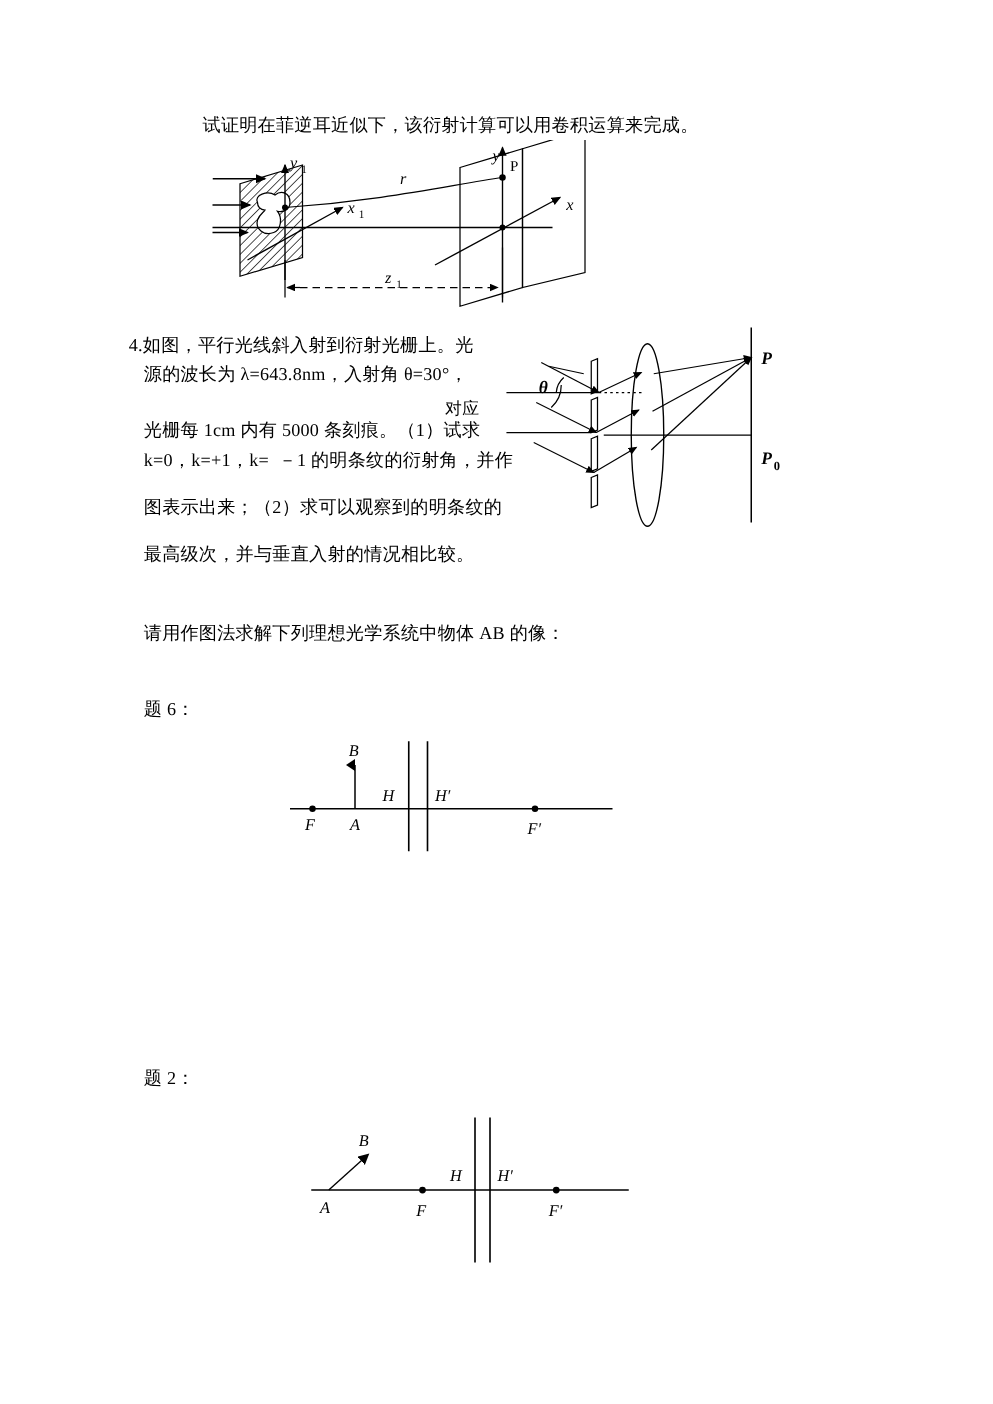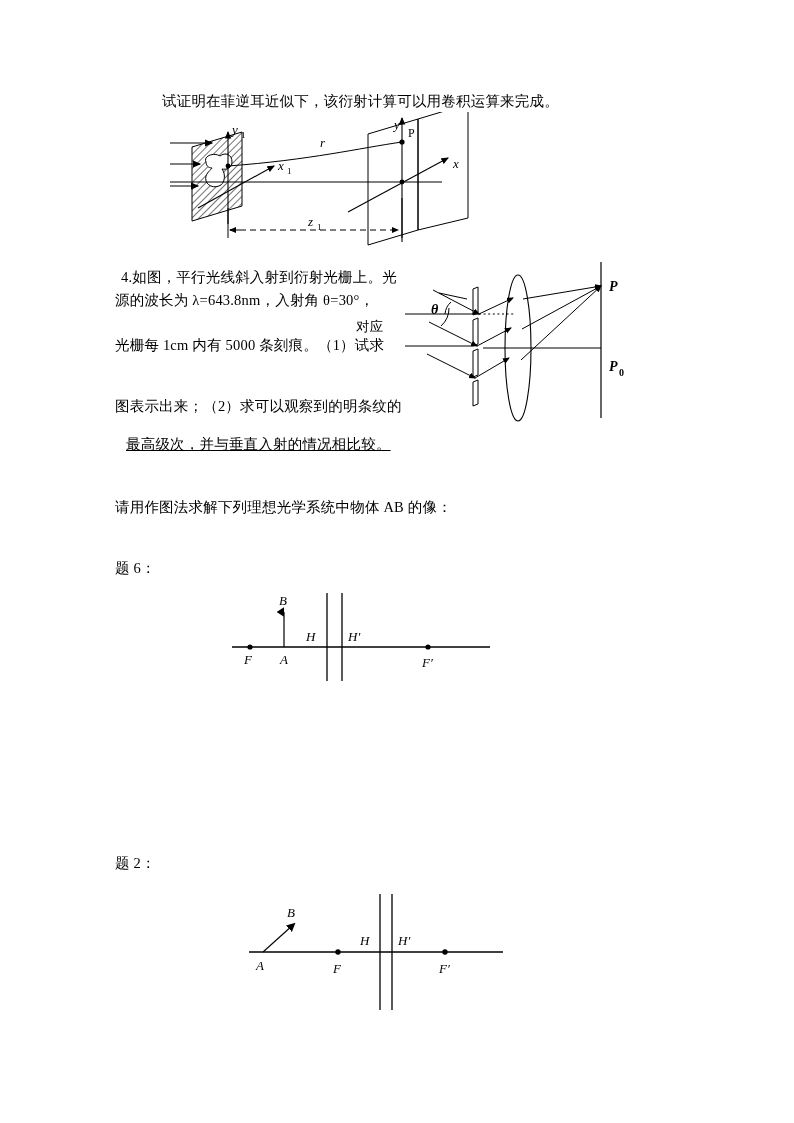--- a/index.html
+++ b/index.html
@@ -104,26 +104,27 @@
 
       <text class="it" x="224" y="17" font-size="13">y</text>
       <text class="it" x="283" y="56" font-size="13">x</text>
       <text x="238" y="25" font-size="12">P</text>
 
       <text class="it" x="138" y="114" font-size="13">z</text>
       <text x="147" y="118" font-size="9">1</text>
     </svg>
   </div>
 
-  <div class="txt body-line" style="left:121px; top:268px;">4.如图，平行光线斜入射到衍射光栅上。光</div>
+  <div class="txt body-line" style="left:103px; top:268px;">4.如图，平行光线斜入射到衍射光栅上。光</div>
   <div class="txt body-line" style="left:115px; top:291px;">源的波长为 λ=643.8nm，入射角 θ=30°，</div>
   <div class="txt body-line" style="left:115px; top:325px;margin-top:11px;">光栅每 1cm 内有 5000 条刻痕。（1）试求</div>
   <div class="txt" style="left:356px; top:318px; font-size:13.5px;">对应</div>
+  <div class="txt body-line" style="left:115px; top:360px;">k=0，k=+1，k=  －1 的明条纹的衍射角，并作</div>
   <div class="txt body-line" style="left:115px; top:397px;">图表示出来；（2）求可以观察到的明条纹的</div>
-  <div class="txt body-line" style="left:126px; top:435px;text-decoration:underline;">最高级次，并与垂直入射的情况相比较。</div>
+  <div class="txt body-line" style="left:115px; top:435px;">最高级次，并与垂直入射的情况相比较。</div>
 
   <div class="fig" style="left:405px; top:258px;">
     <svg width="260" height="180" viewBox="0 0 260 180">
       <defs>
         <marker id="ar2" markerWidth="8" markerHeight="8" refX="6" refY="3" orient="auto">
           <path d="M0,0 L7,3 L0,6 z" fill="#000"></path>
         </marker>
       </defs>
 
       <path d="M68,31 L73,29 L73,55 L68,57 Z" fill="none" stroke="#000" stroke-width="1"></path>

